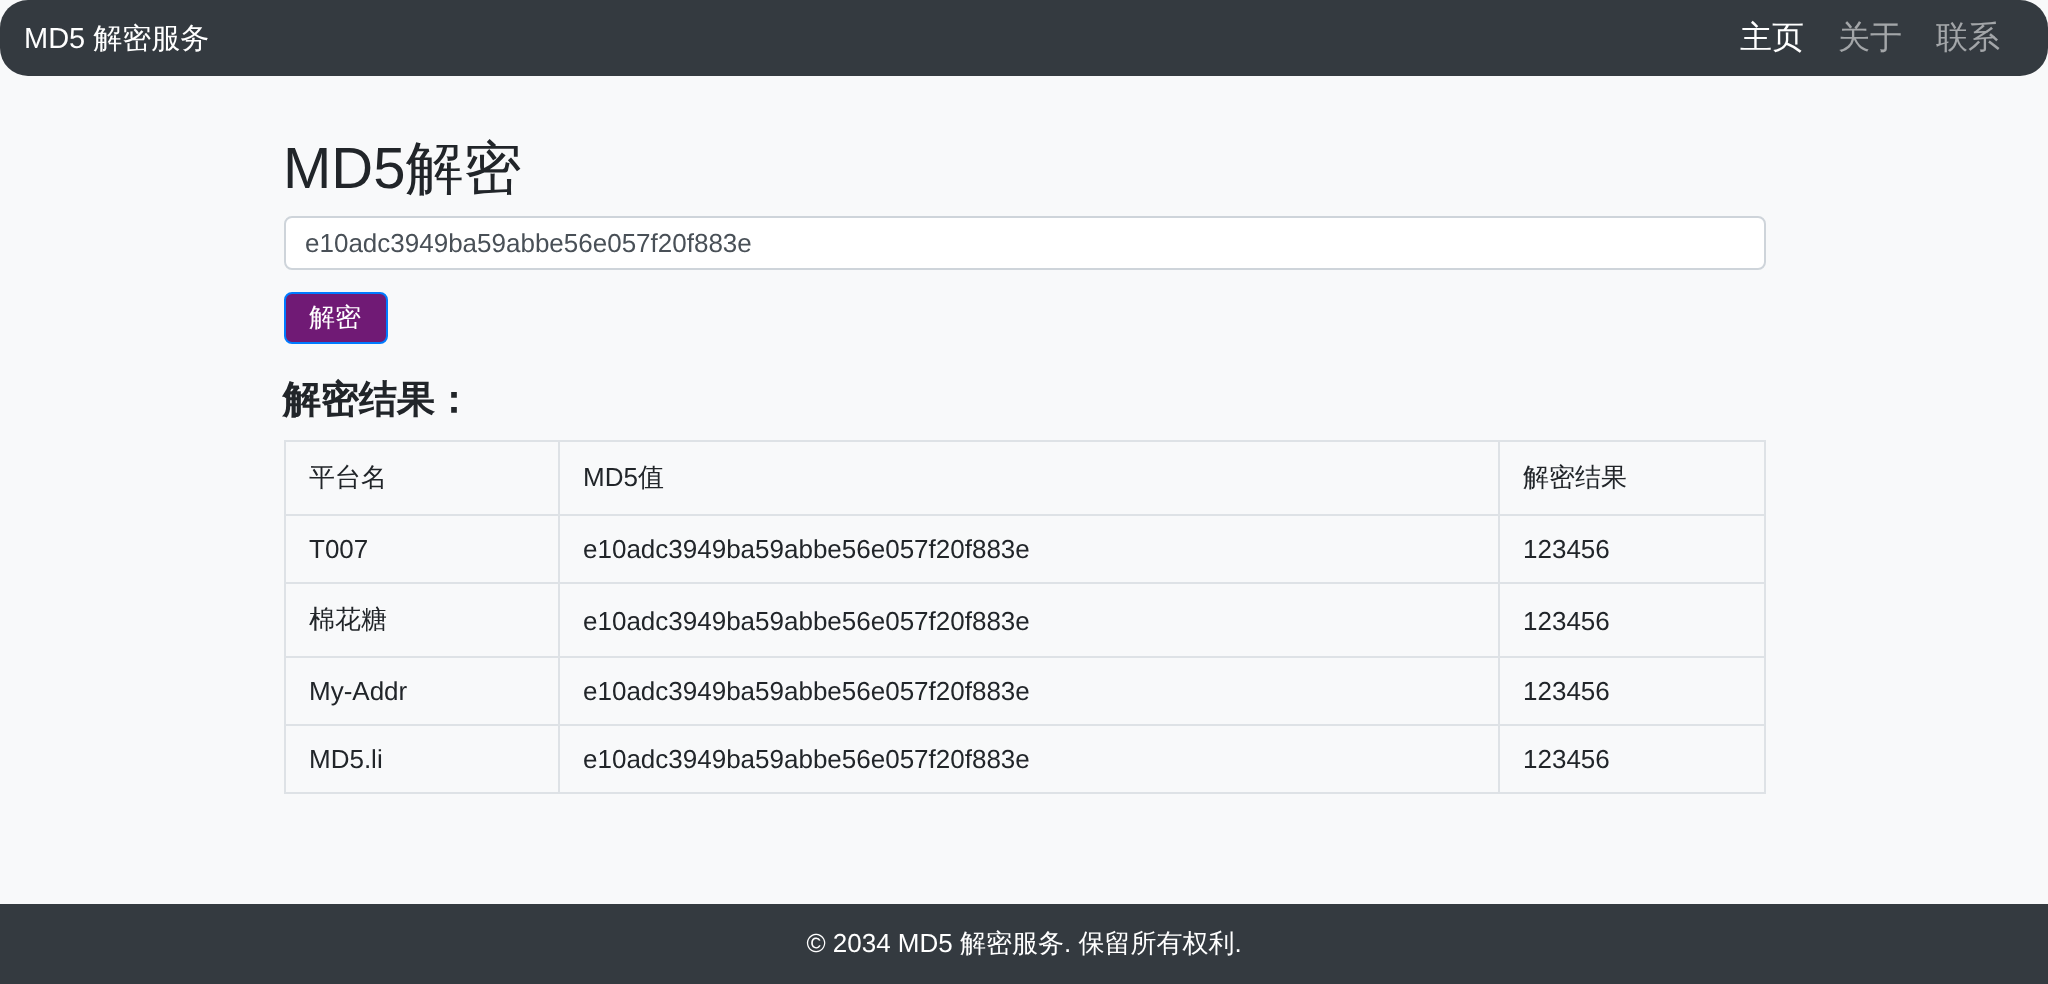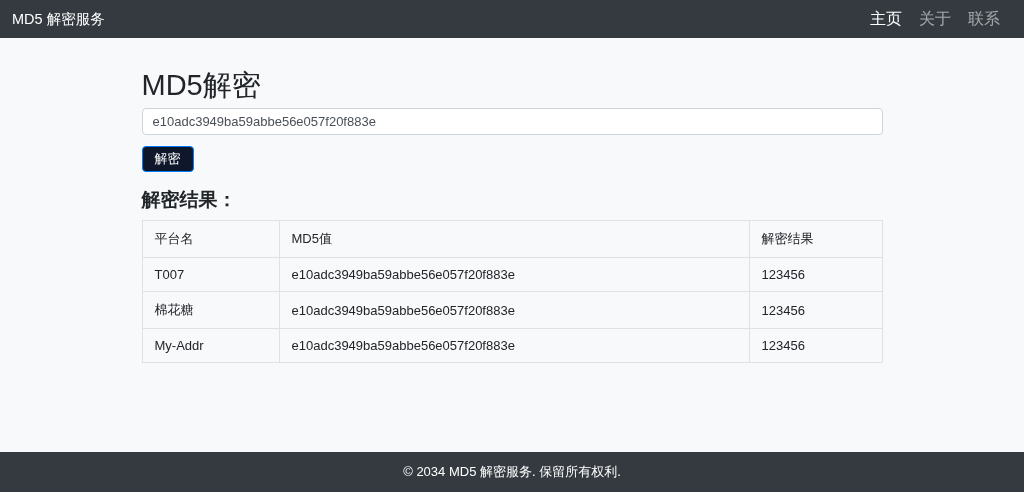--- a/index.html
+++ b/index.html
@@ -12,20 +12,21 @@
     overflow: hidden;
   }
   
   .navbar {
     height: 38px;
     background: #343a40;
     display: flex;
     align-items: center;
     justify-content: space-between;
     padding: 0 24px 0 12px;
+    border-radius: 14px;
   }
   .navbar-brand {
     color: #ffffff;
     font-size: 14.5px;
     text-decoration: none;
     cursor: pointer;
   }
   .navbar-links {
     display: flex;
     align-items: center;
@@ -70,21 +71,21 @@
     border: 1px solid #ced4da;
     border-radius: 4px;
     outline: none;
   }
   .decrypt-btn {
     margin-top: 11px;
     padding: 5px 12px;
     font-size: 13px;
     font-family: "Liberation Sans", "DejaVu Sans", sans-serif;
     color: #ffffff;
-    background: #0f172a;
+    background: #701a75;
     border: 1px solid #007bff;
     border-radius: 4px;
     cursor: pointer;
     line-height: 1.1;
   }
   .results-heading {
     margin-top: 15px;
     font-size: 19px;
     font-weight: 600;
     color: #212529;
@@ -161,19 +162,24 @@
       <tr>
         <td>棉花糖</td>
         <td>e10adc3949ba59abbe56e057f20f883e</td>
         <td>123456</td>
       </tr>
       <tr>
         <td>My-Addr</td>
         <td>e10adc3949ba59abbe56e057f20f883e</td>
         <td>123456</td>
       </tr>
+      <tr>
+        <td>MD5.li</td>
+        <td>e10adc3949ba59abbe56e057f20f883e</td>
+        <td>123456</td>
+      </tr>
     </tbody>
   </table>
 </main>
 
 <footer class="footer">
   <div class="footer-text">© 2034 MD5 解密服务. 保留所有权利.</div>
 </footer>
 
 </body></html>

